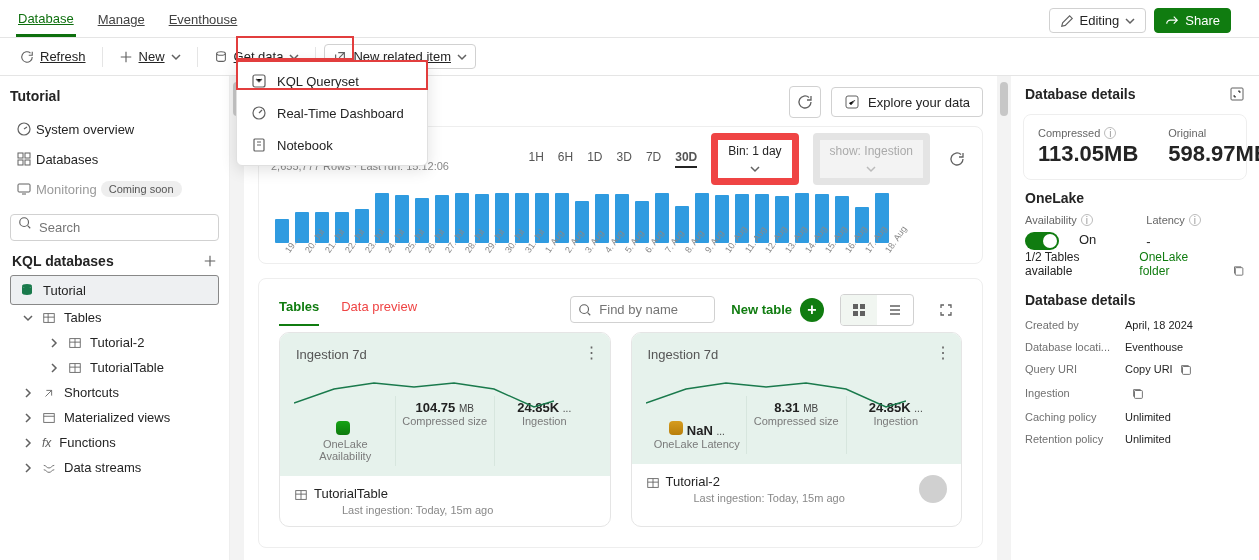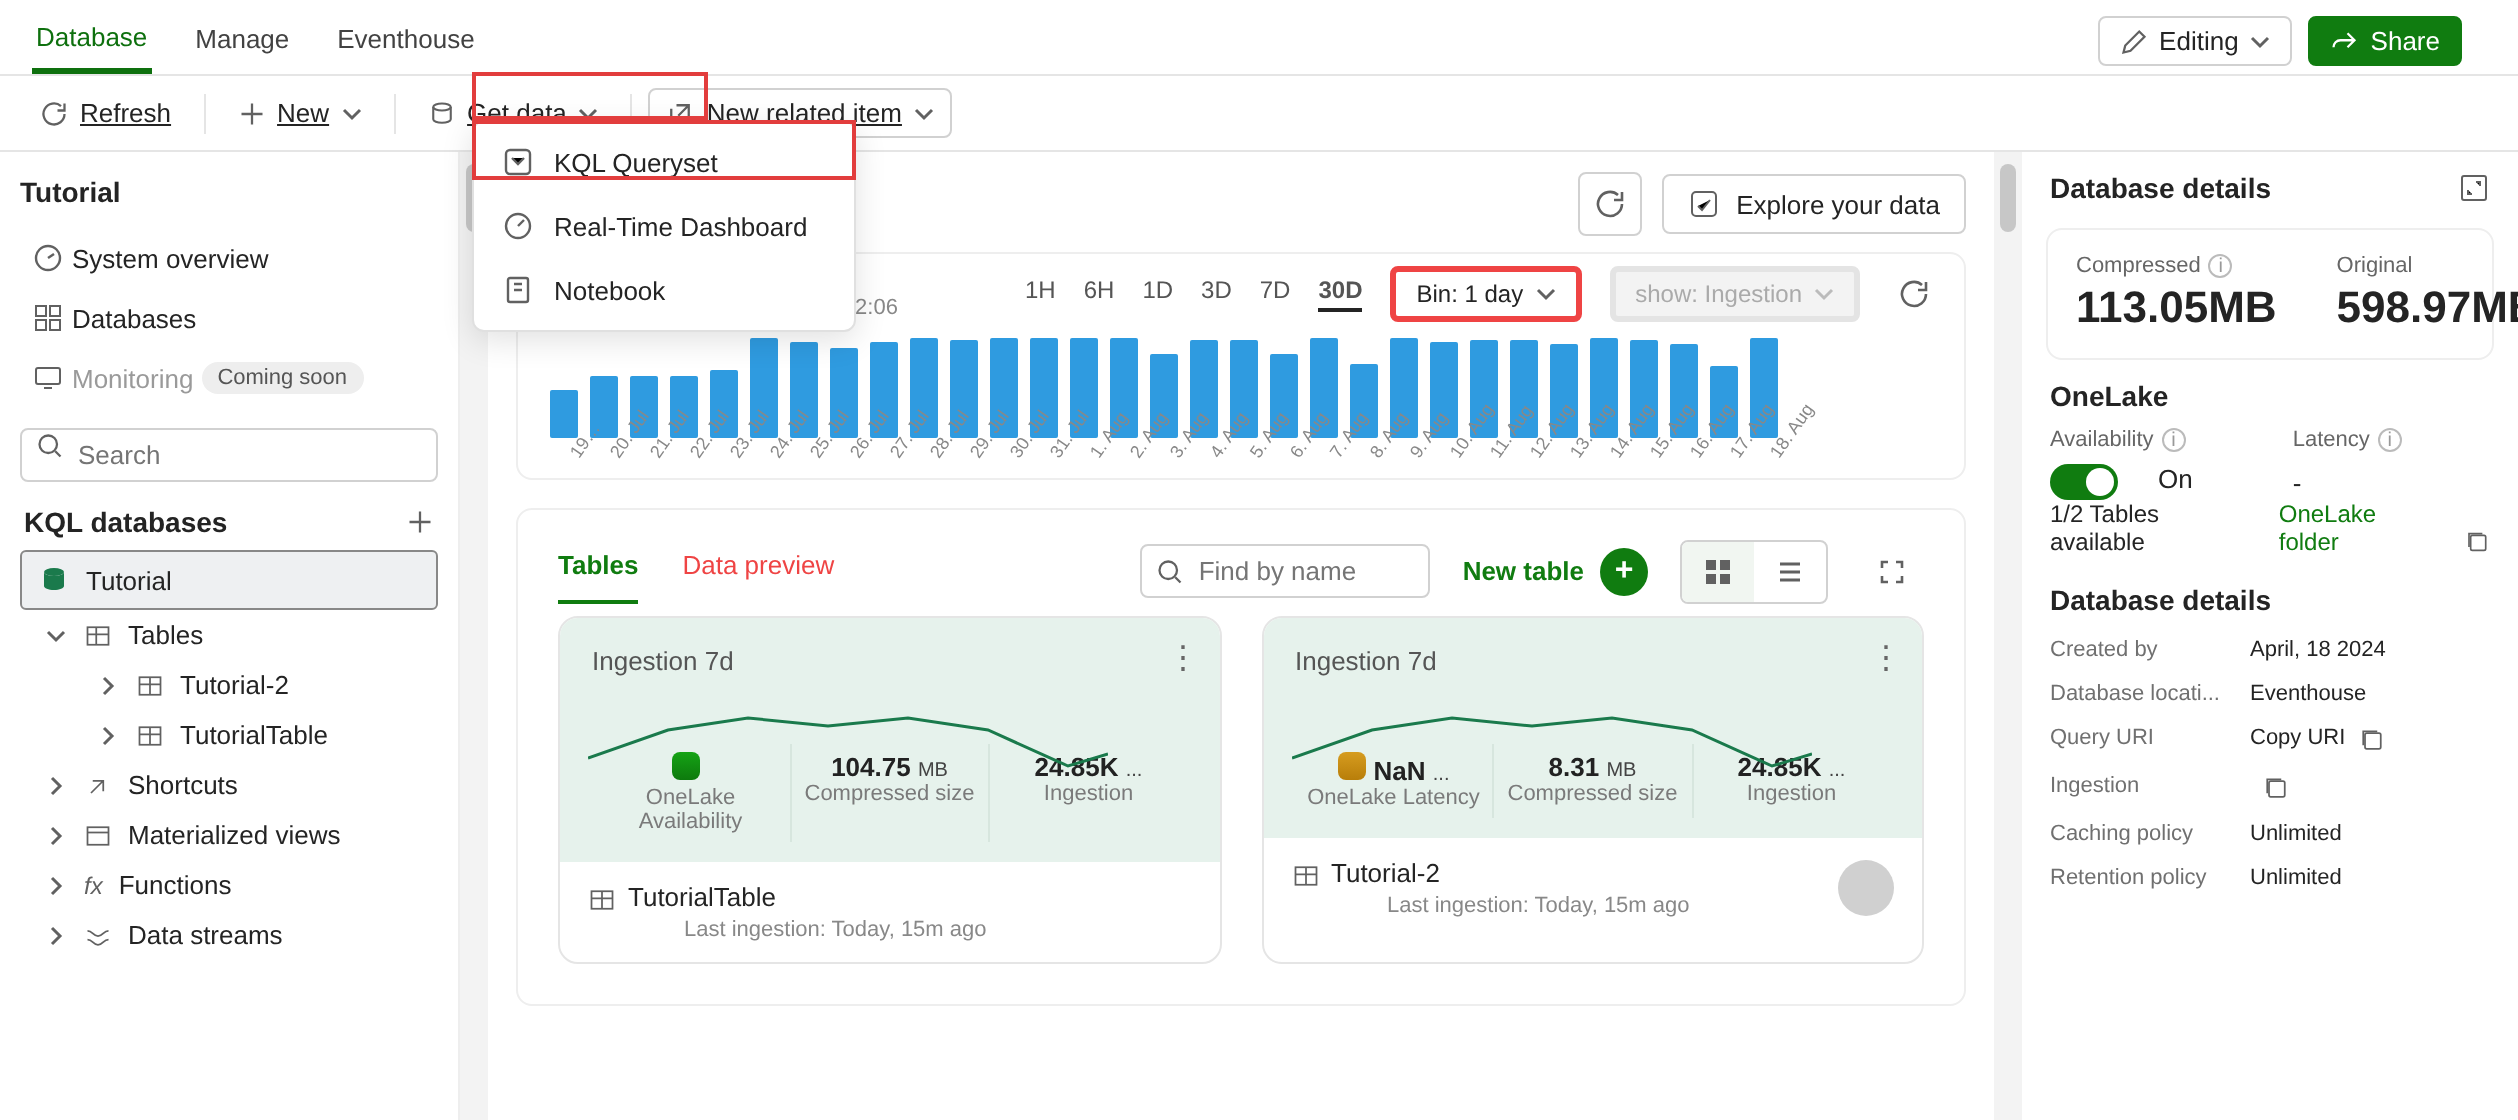--- a/index.html
+++ b/index.html
@@ -1,20 +1,20 @@
 <!DOCTYPE html>
 <html><head>
 <meta charset="utf-8">
 <style>
   * { box-sizing: border-box; margin: 0; padding: 0; font-family: "Segoe UI", -apple-system, sans-serif; }
   body { width: 1259px; height: 560px; overflow: hidden; background: #fff; color: #242424; font-size: 13px; }
 
   
   .top-tabs { display: flex; align-items: center; gap: 20px; padding: 4px 16px 0; border-bottom: 1px solid #e5e5e5; }
-  .top-tabs .tab { padding: 6px 2px 8px; cursor: pointer; color: #424242; }
+  .top-tabs .tab { padding: 6px 2px 8px; cursor: pointer; color: #424242; text-decoration: underline; }
   .top-tabs .tab.active { color: #0e700e; border-bottom: 3px solid #0e700e; }
   .top-actions { margin-left: auto; display: flex; gap: 8px; padding: 4px 12px 4px 0; }
   .btn { display: inline-flex; align-items: center; gap: 6px; border: 1px solid #d1d1d1; background: #fff; border-radius: 4px; padding: 4px 10px; font-size: 13px; cursor: pointer; color: #242424; }
   .btn.share { background: #107c10; color: #fff; border-color: #107c10; }
 
   
   .toolbar { display: flex; align-items: center; gap: 6px; padding: 6px 12px; border-bottom: 1px solid #e5e5e5; }
   .tbtn { display: inline-flex; align-items: center; gap: 6px; border: none; background: transparent; border-radius: 4px; padding: 4px 8px; font-size: 13px; cursor: pointer; color: #242424; text-decoration: underline; }
   .tbtn.outline { border: 1px solid #d1d1d1; }
   .vsep { width: 1px; height: 20px; background: #e5e5e5; margin: 0 2px; }
@@ -53,21 +53,21 @@
 
   
   .panel { border: 1px solid #eee; border-radius: 8px; margin: 8px 14px 0; background: #fff; }
   .hist-head { display: flex; align-items: center; padding: 6px 12px 0; gap: 14px; }
   .hist-title-wrap { flex: 0 0 auto; }
   .hist-title { font-size: 12px; color: #666; }
   .hist-sub { font-size: 11px; color: #888; }
   .ranges { display: flex; gap: 14px; font-size: 12px; color: #555; margin-left: auto; }
   .ranges .r { cursor: pointer; padding-bottom: 2px; }
   .ranges .r.active { font-weight: 600; border-bottom: 2px solid #242424; }
-  .light-sel { border: 3px solid #ef4444; border-radius: 4px; padding: 4px 10px; font-size: 12px; display: inline-flex; align-items: center; gap: 6px; }
+  .light-sel { border: 7px solid #ef4444; border-radius: 4px; padding: 4px 10px; font-size: 12px; display: inline-flex; align-items: center; gap: 6px; flex-direction: column; }
   .light-sel.muted { background: #f3f3f3; color: #aaa; border-color: #e4e4e4; }
   .hist-body { padding: 8px 16px 8px; }
   .bars { display: flex; align-items: flex-end; gap: 6px; height: 50px; }
   .bars .b { width: 14px; background: #2f9be0; border-radius: 1px; }
   .xaxis { display: flex; gap: 6px; margin-top: 2px; }
   .xaxis .xl { width: 14px; font-size: 9px; color: #888; text-align: center; transform: rotate(-55deg); transform-origin: top left; white-space: nowrap; position: relative; left: 8px; top: 4px; }
 
   
   .tables-head { display: flex; align-items: center; padding: 14px 20px 6px; gap: 16px; }
   .subtabs { display: flex; gap: 22px; margin-right: auto; }
@@ -83,21 +83,21 @@
   .view-btns .v.active { background: #f1f6f1; }
 
   .card-row { display: flex; gap: 20px; padding: 0 20px 20px; }
   .card { flex: 1; border: 1px solid #e5e5e5; border-radius: 10px; overflow: hidden; }
   .card-top { background: #e6f2ec; padding: 14px 16px 10px; position: relative; }
   .card-top .more { position: absolute; right: 10px; top: 10px; cursor: pointer; color: #666; font-size: 16px; }
   .card-top .ttl { font-size: 13px; color: #555; margin-bottom: 34px; }
   .spark { position: absolute; left: 14px; right: 14px; top: 44px; height: 36px; }
   .stat-row { display: flex; margin-top: 10px; }
   .stat { flex: 1; text-align: center; padding: 4px 6px; border-left: 1px solid #d7e6de; }
-  .stat:first-child { border-left: none; }
+  .stat:first-child { border-left: none; margin-top: 21px; }
   .stat .val { font-weight: 600; font-size: 13px; color: #222; }
   .stat .val .unit { font-size: 10px; font-weight: 500; color: #444; }
   .stat .lbl { font-size: 11px; color: #7a7a7a; }
   .card-bot { padding: 10px 14px; display: flex; align-items: center; gap: 10px; }
   .card-bot .tname { font-size: 13px; font-weight: 500; }
   .card-bot .sub { font-size: 11px; color: #888; width: 100%; margin-top: 2px; margin-left: 48px; }
   .avatar-ph { width: 28px; height: 28px; border-radius: 50%; background: #d0d0d0; margin-left: auto; }
 
   .status-dot { width: 14px; height: 14px; border-radius: 4px; display: inline-block; margin-right: 4px; }
   .status-dot.green { background: linear-gradient(#15a315,#0d7a0d); }

